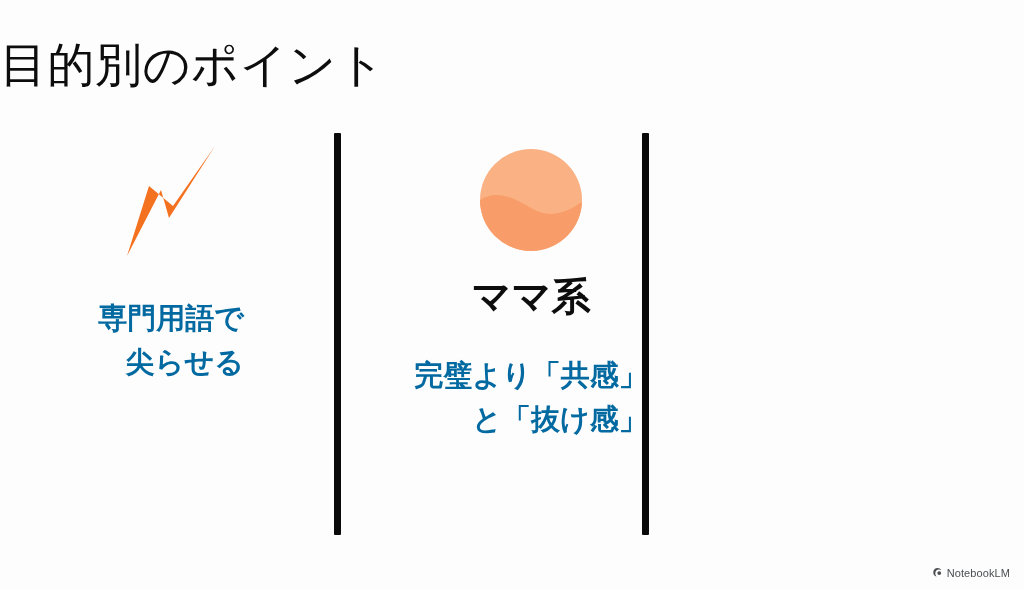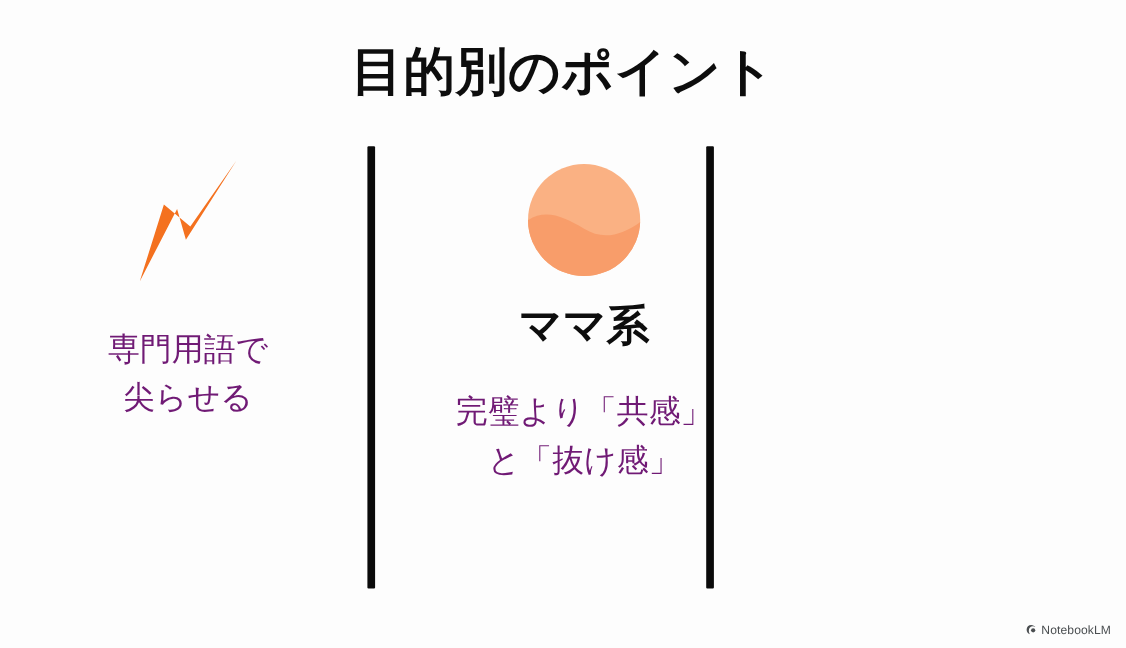--- a/index.html
+++ b/index.html
@@ -23,23 +23,23 @@
     height: 589px;
     box-sizing: border-box;
   }
 
   
   .slide-title {
     position: absolute;
     top: 38px;
     left: 0;
     width: 1024px;
-    text-align: center;
+    text-align: left;
     font-size: 47px;
-    font-weight: 700;
+    font-weight: 400;
     letter-spacing: 0.5px;
     line-height: 1.15;
     color: #0d0d0d;
     white-space: nowrap;
   }
 
   
   .columns {
     position: absolute;
     top: 133px;
@@ -92,24 +92,24 @@
     line-height: 1.1;
     color: #0d0d0d;
     text-align: center;
     margin-top: 14px;
     white-space: nowrap;
   }
 
   
   .col-body {
     font-size: 29px;
-    font-weight: 400;
+    font-weight: 700;
     line-height: 44px;
-    color: #701a75;
-    text-align: center;
+    color: #0369a1;
+    text-align: right;
     margin-top: 34px;
     white-space: pre-line;
   }
 
   
   .footer-logo {
     position: absolute;
     right: 14px;
     bottom: 10px;
     display: flex;

